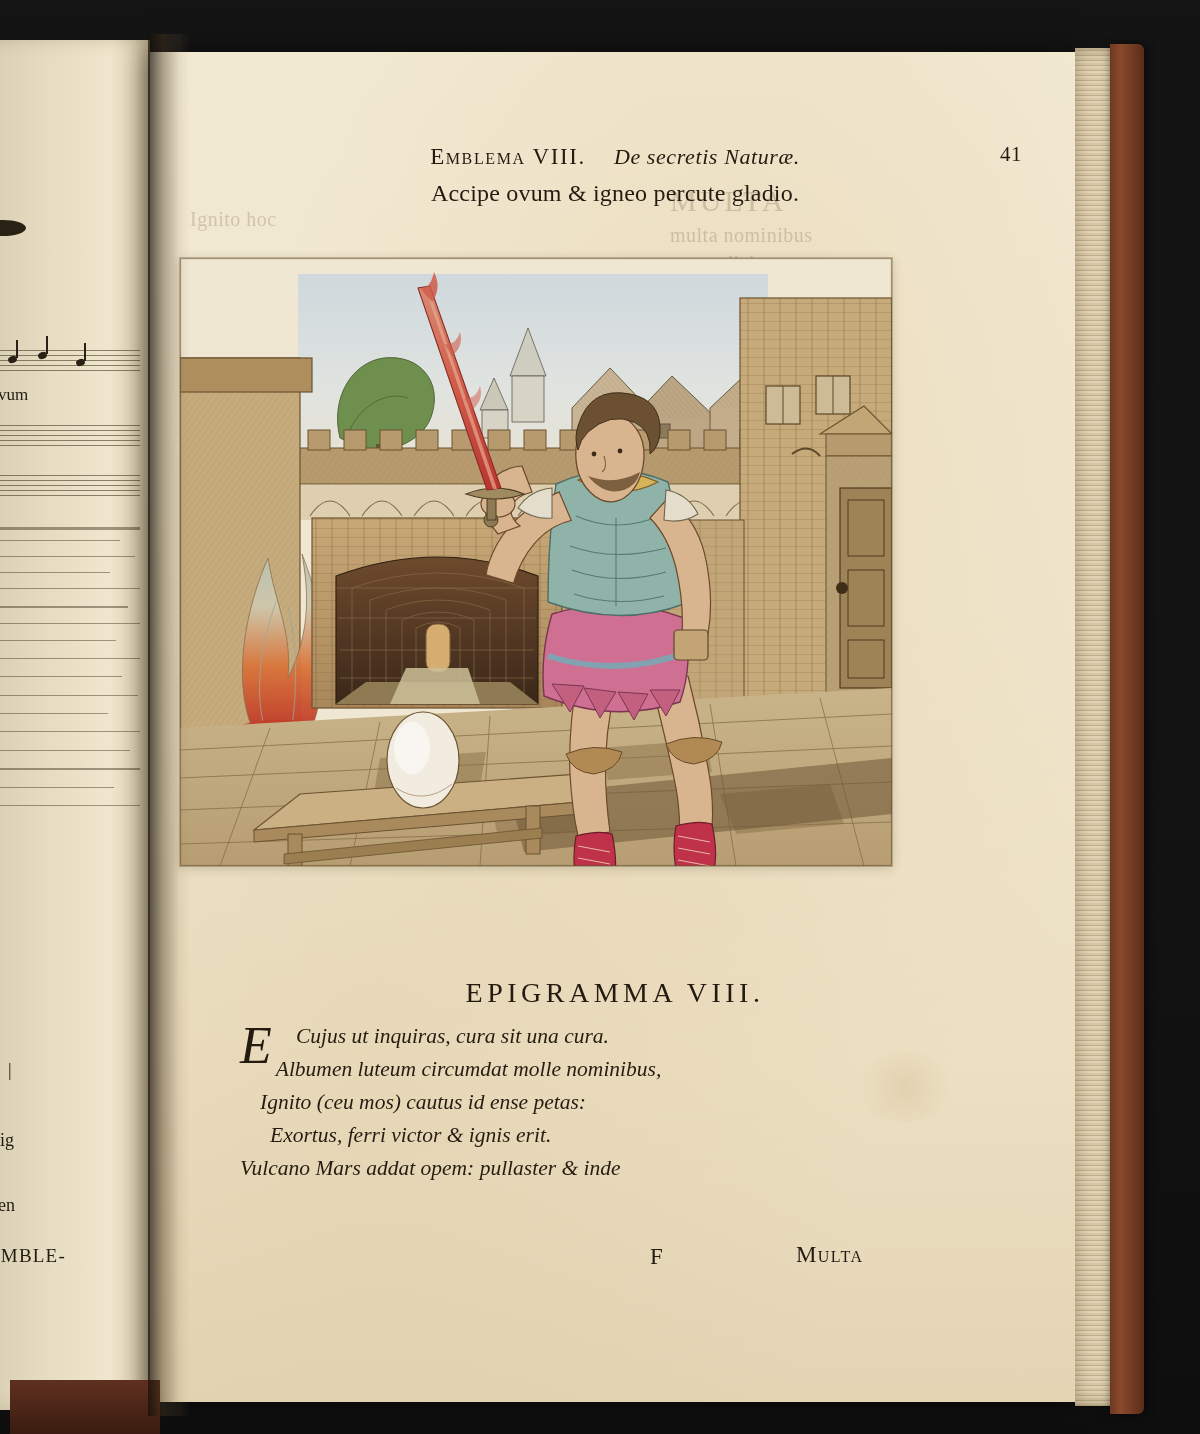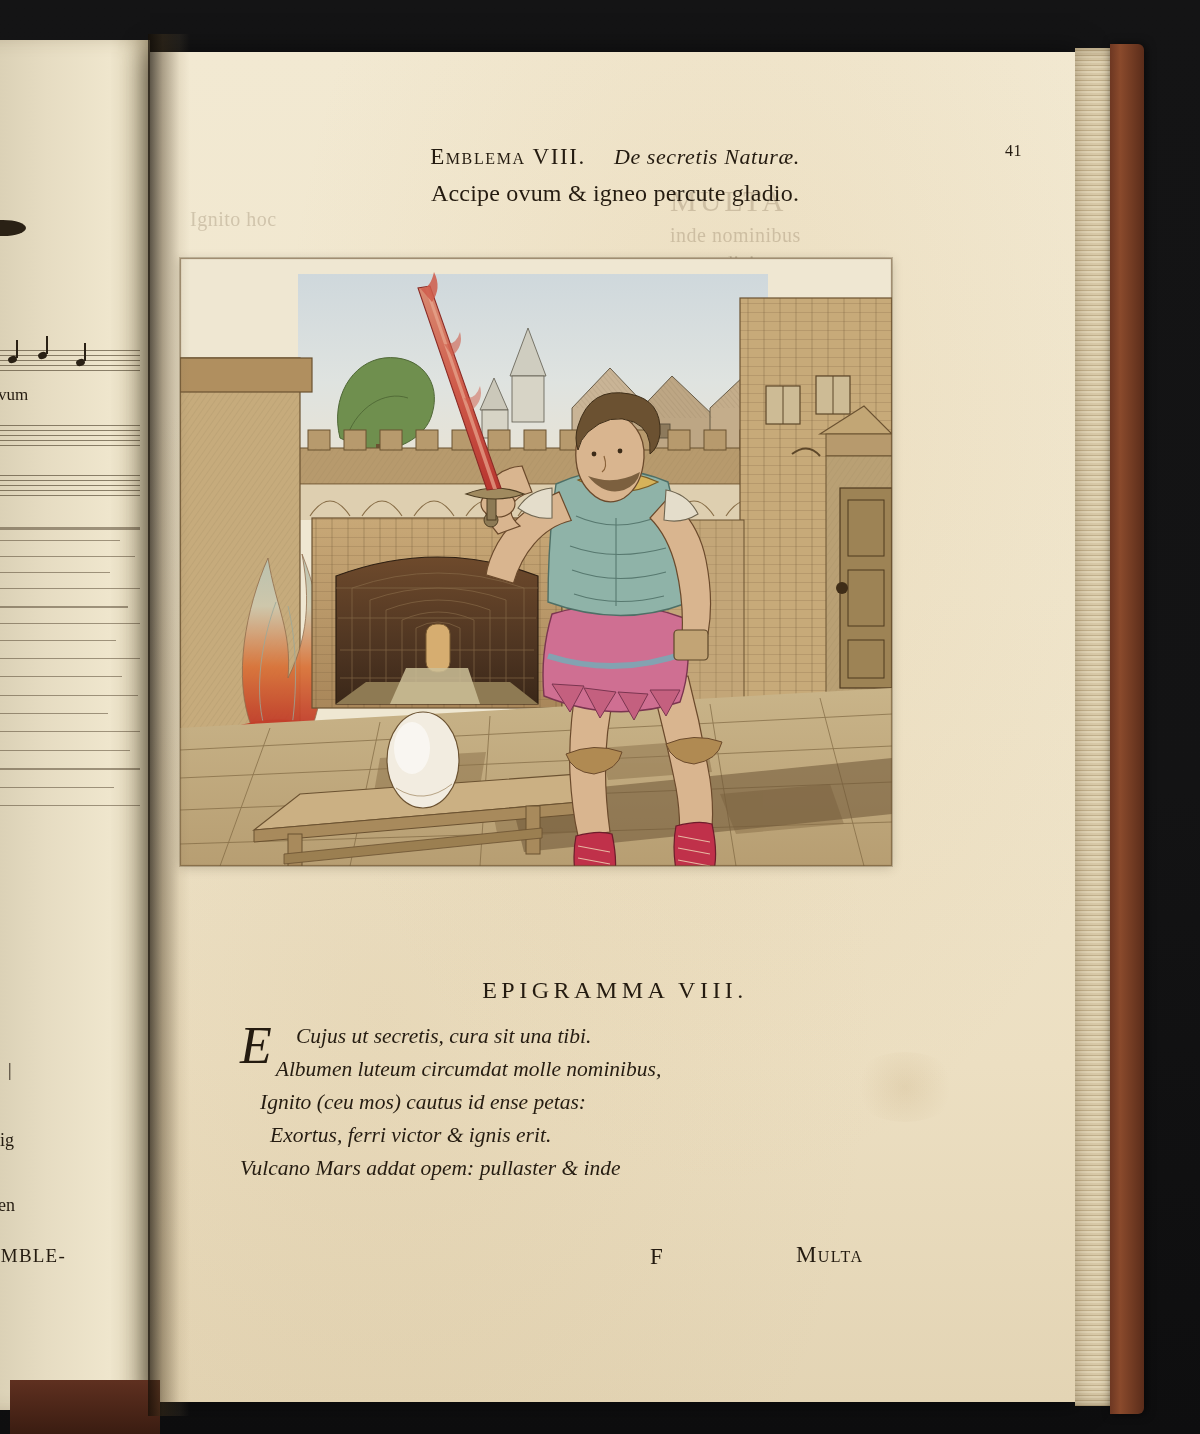--- a/index.html
+++ b/index.html
@@ -160,21 +160,21 @@
   }
   .hdr-line1 .subject {
     font-style: italic;
     margin-left: 28px;
     font-size: 22px;
   }
   .folio {
     position: absolute;
     top: 90px;
     right: 58px;
-    font-size: 16px;
+    font-size: 21px;
     color: #241b10;
     letter-spacing: .5px;
   }
   .hdr-line2 {
     top: 128px;
     font-size: 24px;
     letter-spacing: .2px;
   }
 
   
@@ -189,21 +189,21 @@
     overflow: hidden;
   }
   .plate svg { display: block; }
 
   
   .epi-title {
     position: absolute;
     left: 0; right: 0;
     top: 925px;
     text-align: center;
-    font-size: 24px;
+    font-size: 28px;
     letter-spacing: 4.5px;
     font-variant: small-caps;
     color: #241b10;
   }
   .epi-body {
     position: absolute;
     left: 90px;
     top: 968px;
     width: 760px;
     color: #251c11;
@@ -320,21 +320,21 @@
     </div>
   </div>
 
   <div class="page-recto">
 
     <div class="foxing" style="left:178px; top:700px; width:28px; height:22px; background:radial-gradient(circle, rgba(150,105,50,.33), rgba(150,105,50,0) 70%);"></div>
     <div class="foxing" style="left:560px; top:258px; width:60px; height:40px; background:radial-gradient(circle, rgba(160,120,60,.14), rgba(160,120,60,0) 70%);"></div>
     <div class="foxing" style="left:700px; top:1000px; width:110px; height:70px; background:radial-gradient(circle, rgba(160,120,60,.12), rgba(160,120,60,0) 70%);"></div>
 
     <div class="ghost" style="left:520px; top:132px; font-size:30px; letter-spacing:3px;">MULTA</div>
-    <div class="ghost" style="left:520px; top:172px;">inde nominibus</div>
+    <div class="ghost" style="left:520px; top:172px;">multa nominibus</div>
     <div class="ghost" style="left:520px; top:200px;">ovum dicitur</div>
     <div class="ghost" style="left:40px; top:156px;">Ignito hoc</div>
 
     <div class="hdr hdr-line1">
       <span class="emblema">Emblema VIII.</span><span class="subject">De secretis Naturæ.</span>
     </div>
     <div class="folio">41</div>
     <div class="hdr hdr-line2">Accipe ovum &amp; igneo percute gladio.</div>
 
     <div class="plate">
@@ -624,21 +624,21 @@
         </g>
 
         <rect x="0.5" y="0.5" width="711" height="607" fill="none" stroke="#6b5231" stroke-width="1.2" opacity=".6"></rect>
       </svg>
     </div>
 
     <div class="epi-title">EPIGRAMMA VIII.</div>
 
     <div class="epi-body">
       <span class="dropcap">E</span>
-      <span class="l" style="padding-left:56px;">Cujus ut secretis, cura sit una tibi.</span>
+      <span class="l" style="padding-left:56px;">Cujus ut inquiras, cura sit una cura.</span>
       <span class="l" style="padding-left:4px;">Albumen luteum circumdat molle nominibus,</span>
       <span class="l" style="padding-left:20px;font-family:Liberation Serif, serif;">Ignito (ceu mos) cautus id ense petas:</span>
       <span class="l" style="padding-left:30px;">Exortus, ferri victor &amp; ignis erit.</span>
       <span class="l" style="padding-left:-2px;">Vulcano Mars addat opem: pullaster &amp; inde</span>
     </div>
 
     <div class="sig">F</div>
     <div class="catchword">Multa</div>
   </div>
 

